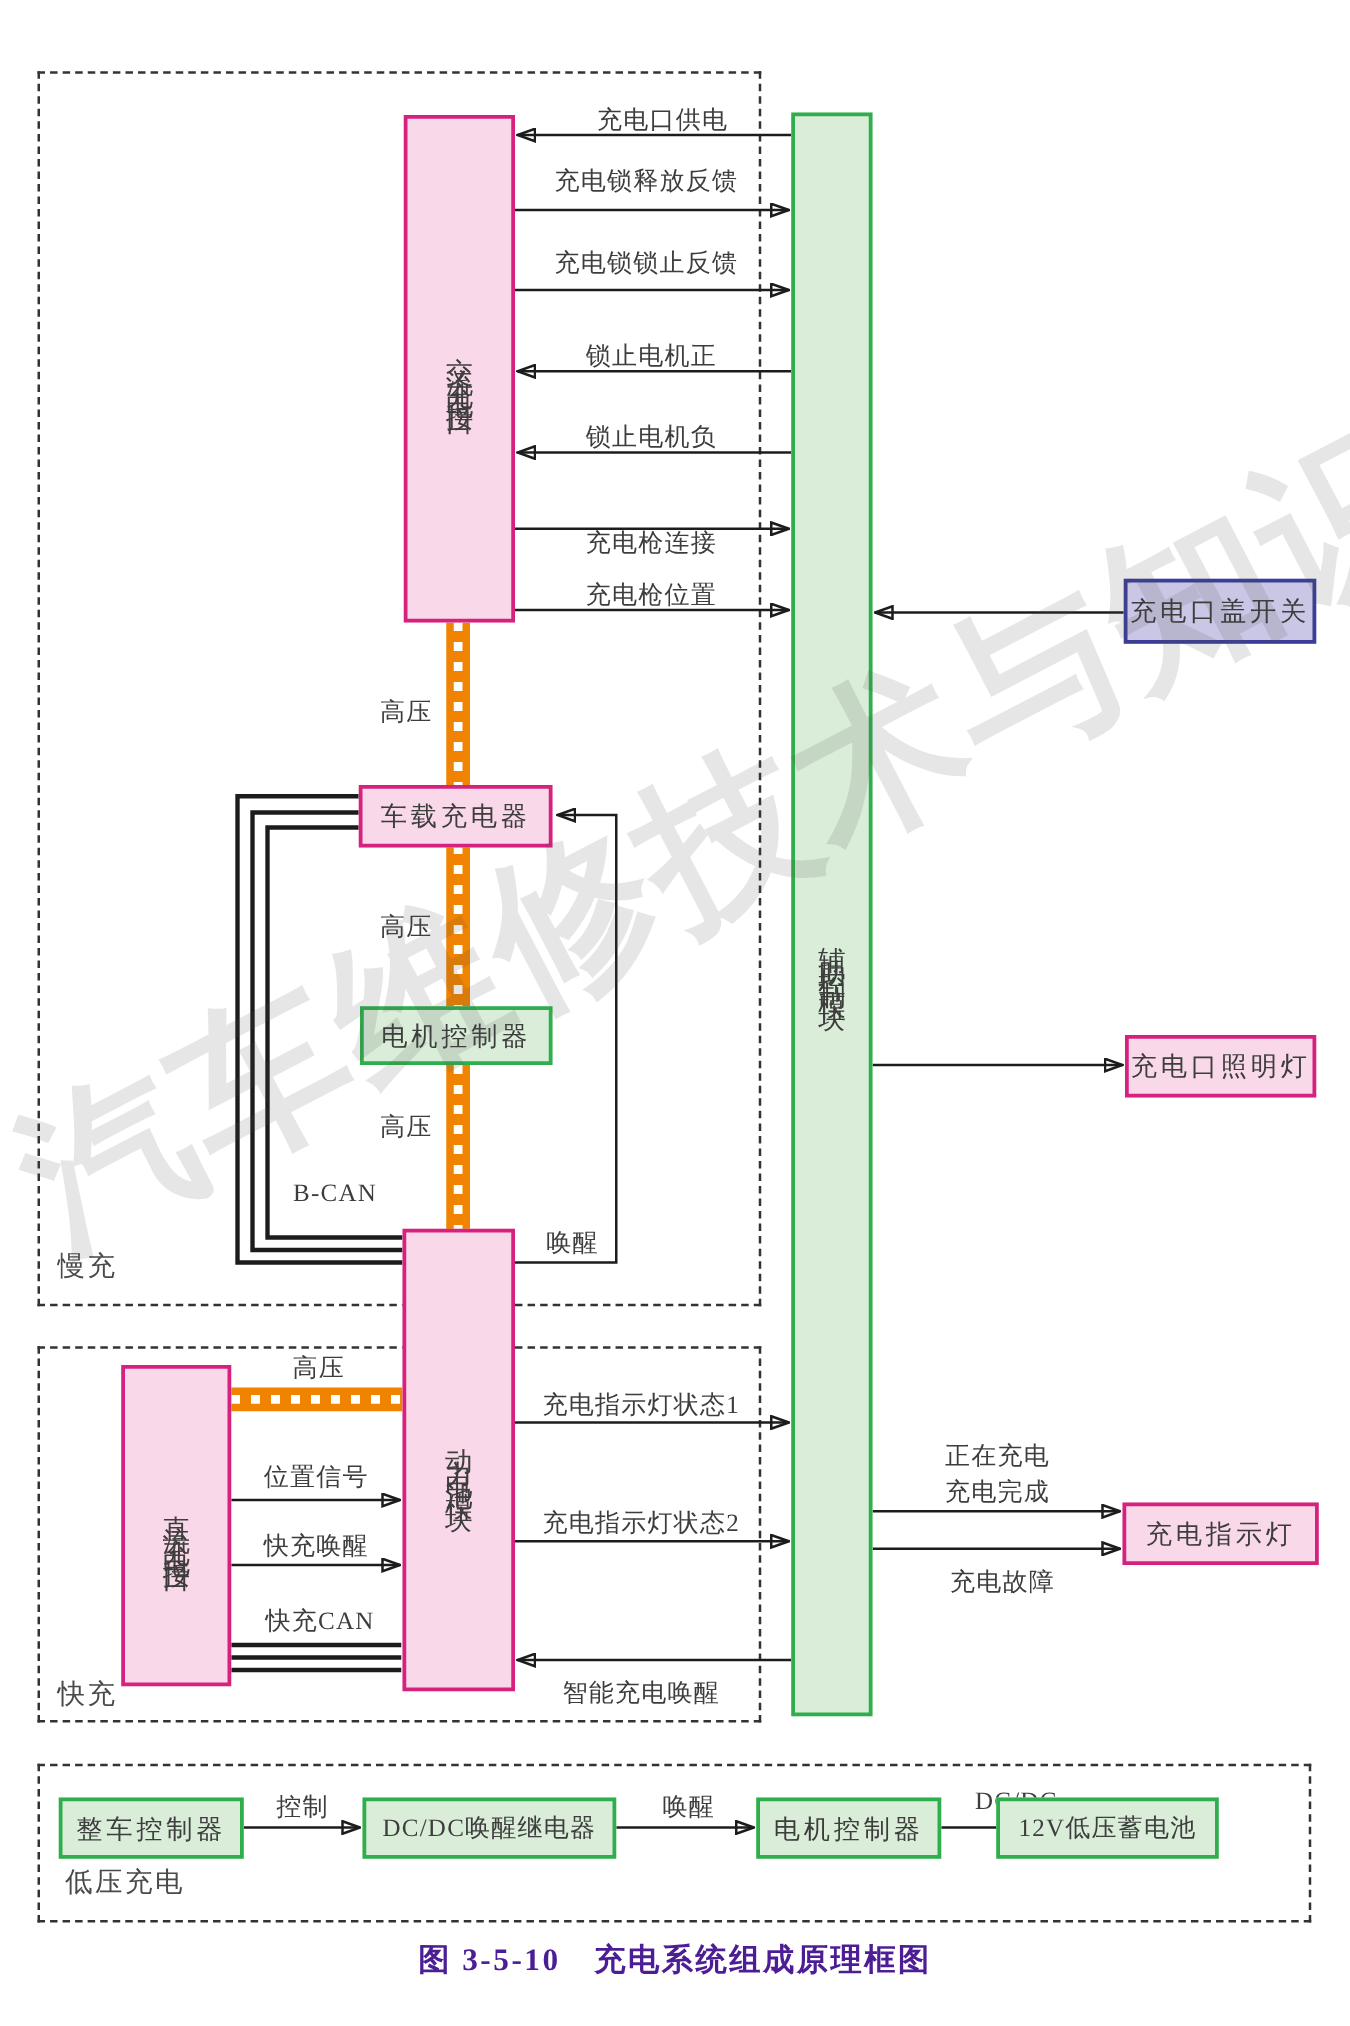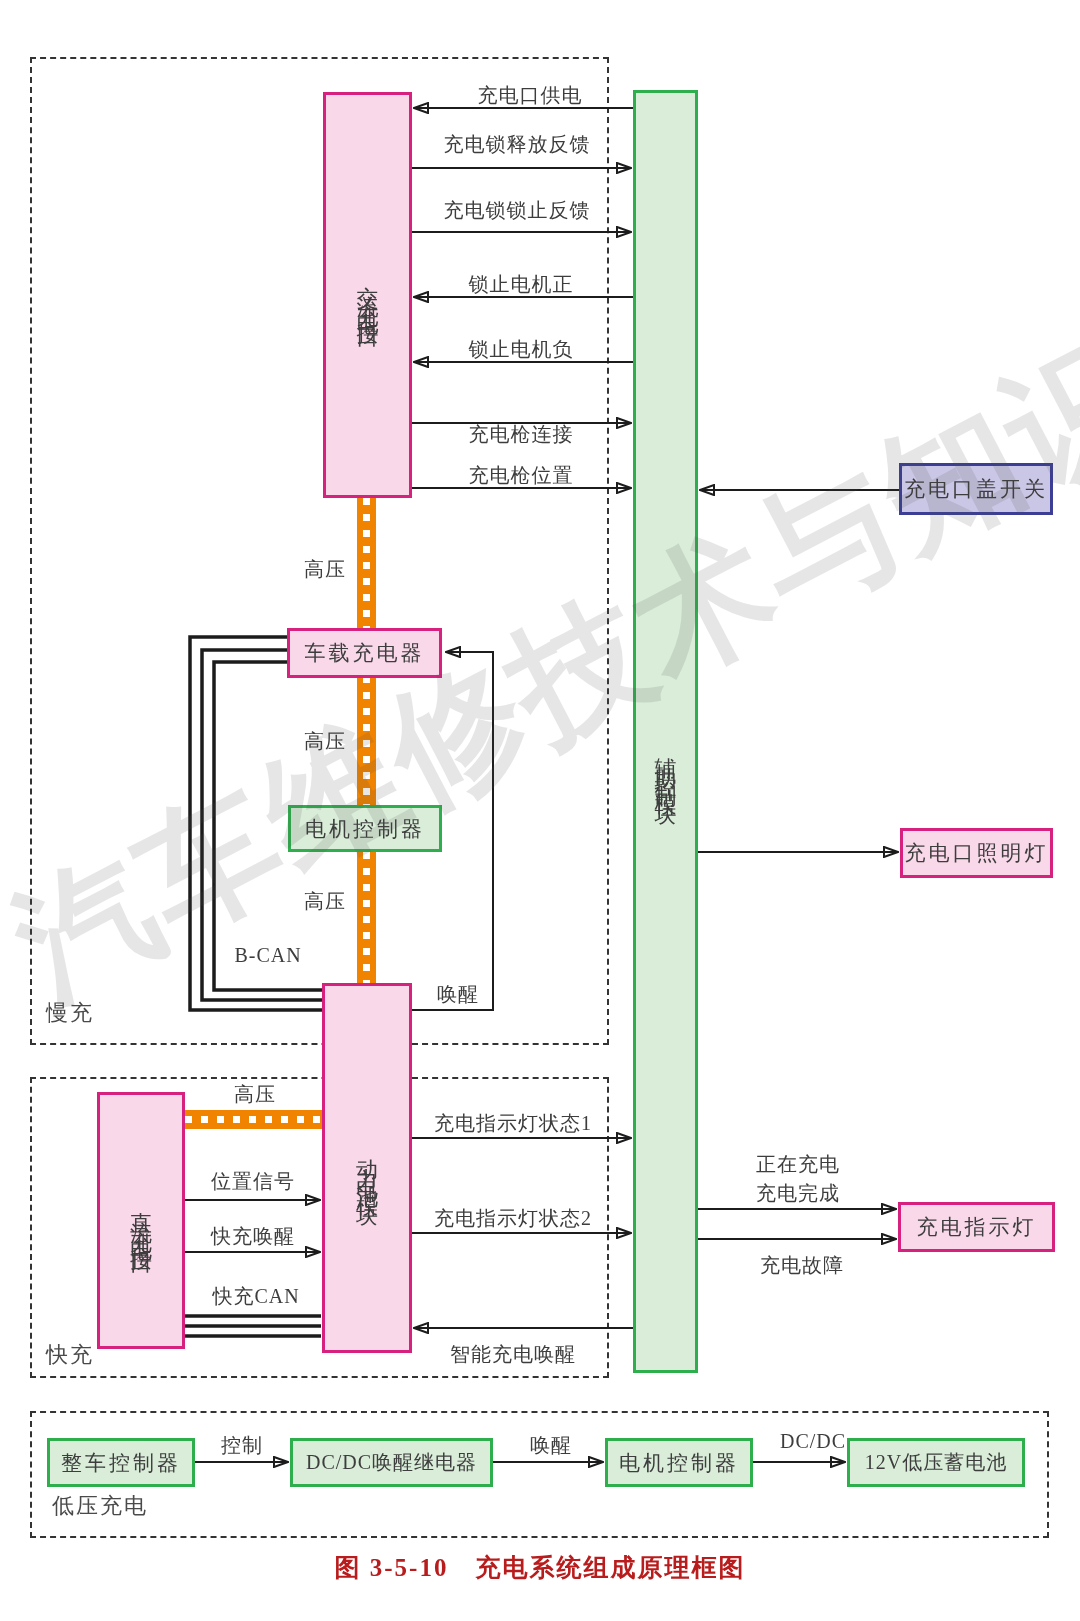--- a/index.html
+++ b/index.html
@@ -28,21 +28,21 @@
   
   #wires{position:absolute;left:0;top:0;z-index:4;}
   #wires path{fill:none;stroke:#1c1c1c;stroke-width:2;}
   #wires path.bus{stroke-width:3.5;}
   
   #watermark{position:absolute;left:28px;top:868px;font-size:135px;font-weight:bold;
      color:rgba(80,80,80,0.14);white-space:nowrap;transform:rotate(-27.5deg);
      transform-origin:left center;z-index:50;pointer-events:none;letter-spacing:4px;}
   
   #caption{position:absolute;left:0;top:1551px;width:1080px;text-align:center;
-     font-size:25px;font-weight:bold;color:#b91c1c;z-index:6;letter-spacing:2px;}
+     font-size:25px;font-weight:bold;color:#4c1d95;z-index:6;letter-spacing:2px;}
 </style>
 </head>
 <body>
 
 <div id="stage">
 
   <div class="dashed-box" style="left:30px;top:57px;width:575px;height:984px;"></div>
   <div class="dashed-box" style="left:30px;top:1077px;width:575px;height:297px;"></div>
   <div class="dashed-box" style="left:30px;top:1411px;width:1015px;height:123px;"></div>
 
@@ -134,21 +134,21 @@
   </div>
   <div class="blk green" style="left:47px;top:1438px;width:148px;height:49px;">
     <span class="lbl">整车控制器</span>
   </div>
   <div class="blk green" style="left:290px;top:1438px;width:203px;height:49px;">
     <span class="lbl" style="letter-spacing:1px;font-size:20px;">DC/DC唤醒继电器</span>
   </div>
   <div class="blk green" style="left:605px;top:1438px;width:148px;height:49px;">
     <span class="lbl">电机控制器</span>
   </div>
-  <div class="blk green" style="left:847px;top:1438px;width:178px;height:49px;">
+  <div class="blk green" style="left:797px;top:1438px;width:178px;height:49px;">
     <span class="lbl" style="letter-spacing:1px;font-size:20px;">12V低压蓄电池</span>
   </div>
 
   <div class="sig" style="left:450px;top:82px;width:160px;">充电口供电</div>
   <div class="sig" style="left:437px;top:131px;width:160px;">充电锁释放反馈</div>
   <div class="sig" style="left:437px;top:197px;width:160px;">充电锁锁止反馈</div>
   <div class="sig" style="left:441px;top:271px;width:160px;">锁止电机正</div>
   <div class="sig" style="left:441px;top:336px;width:160px;">锁止电机负</div>
   <div class="sig" style="left:441px;top:397px;width:160px;margin-top:24px;">充电枪连接</div>
   <div class="sig" style="left:441px;top:462px;width:160px;">充电枪位置</div>

